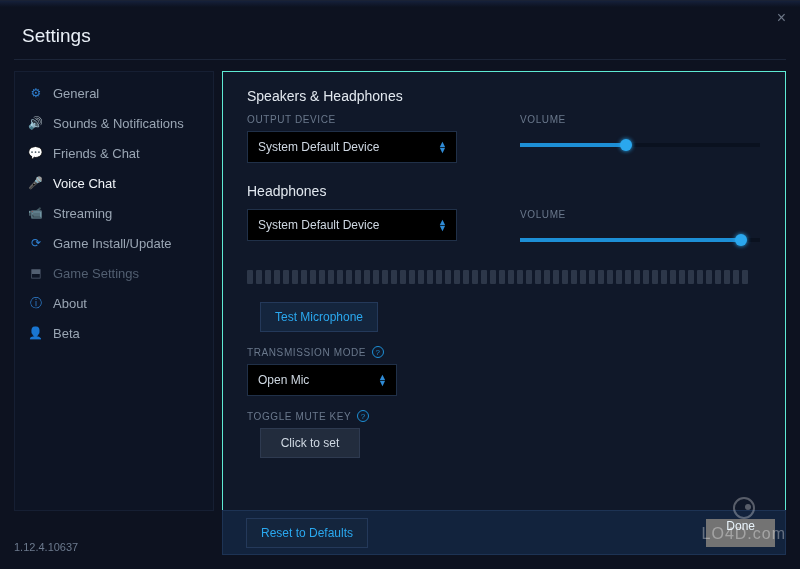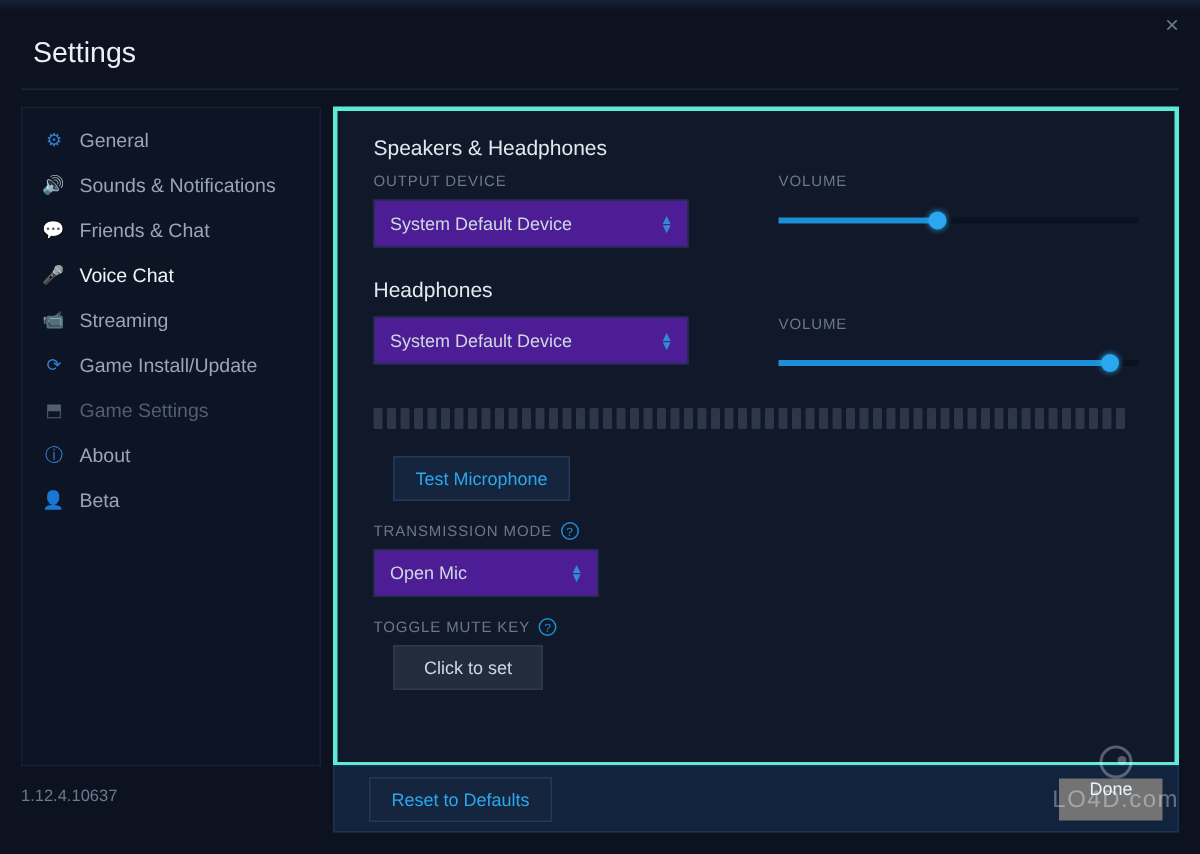--- a/index.html
+++ b/index.html
@@ -71,21 +71,21 @@
     font-size: 12px;
   }
   .sidebar-item.muted .sidebar-icon { color: #525f71; }
   .main {
     position: absolute;
     top: 70px;
     left: 222px;
     right: 14px;
     height: 440px;
     background: #101829;
-    border: 3px solid #5eead4;
+    border: 1px solid #5eead4;
     padding: 16px 24px 0 24px;
     overflow: hidden;
   }
   .section-title {
     color: #e2e8ef;
     font-size: 14px;
     margin-bottom: 10px;
   }
   .row {
     display: flex;
@@ -107,21 +107,21 @@
     border-radius: 50%;
     color: #1d8fd6;
     font-size: 8px;
     display: inline-flex;
     align-items: center; justify-content: center;
     cursor: pointer;
   }
   .select {
     width: 210px;
     height: 32px;
-    background: #4c1d95;
+    background: #000000;
     border: 1px solid #203048;
     padding: 0 10px;
     display: flex;
     align-items: center;
     justify-content: space-between;
     color: #cfd8e2;
     font-size: 12px;
     cursor: pointer;
     position: relative;
   }
@@ -208,21 +208,21 @@
     padding: 0 20px;
     background: #737373;
     color: #e8f3fb;
     border: none;
     font-size: 12px;
     cursor: pointer;
   }
   .version {
     position: absolute;
     left: 14px;
-    bottom: 32px;
+    bottom: 16px;
     color: #6c7a8e;
     font-size: 11px;
   }
   .watermark {
     position: absolute;
     right: 14px; bottom: 26px;
     color: rgba(255,255,255,0.35);
     font-size: 16px;
     letter-spacing: 1px;
     pointer-events: none;

